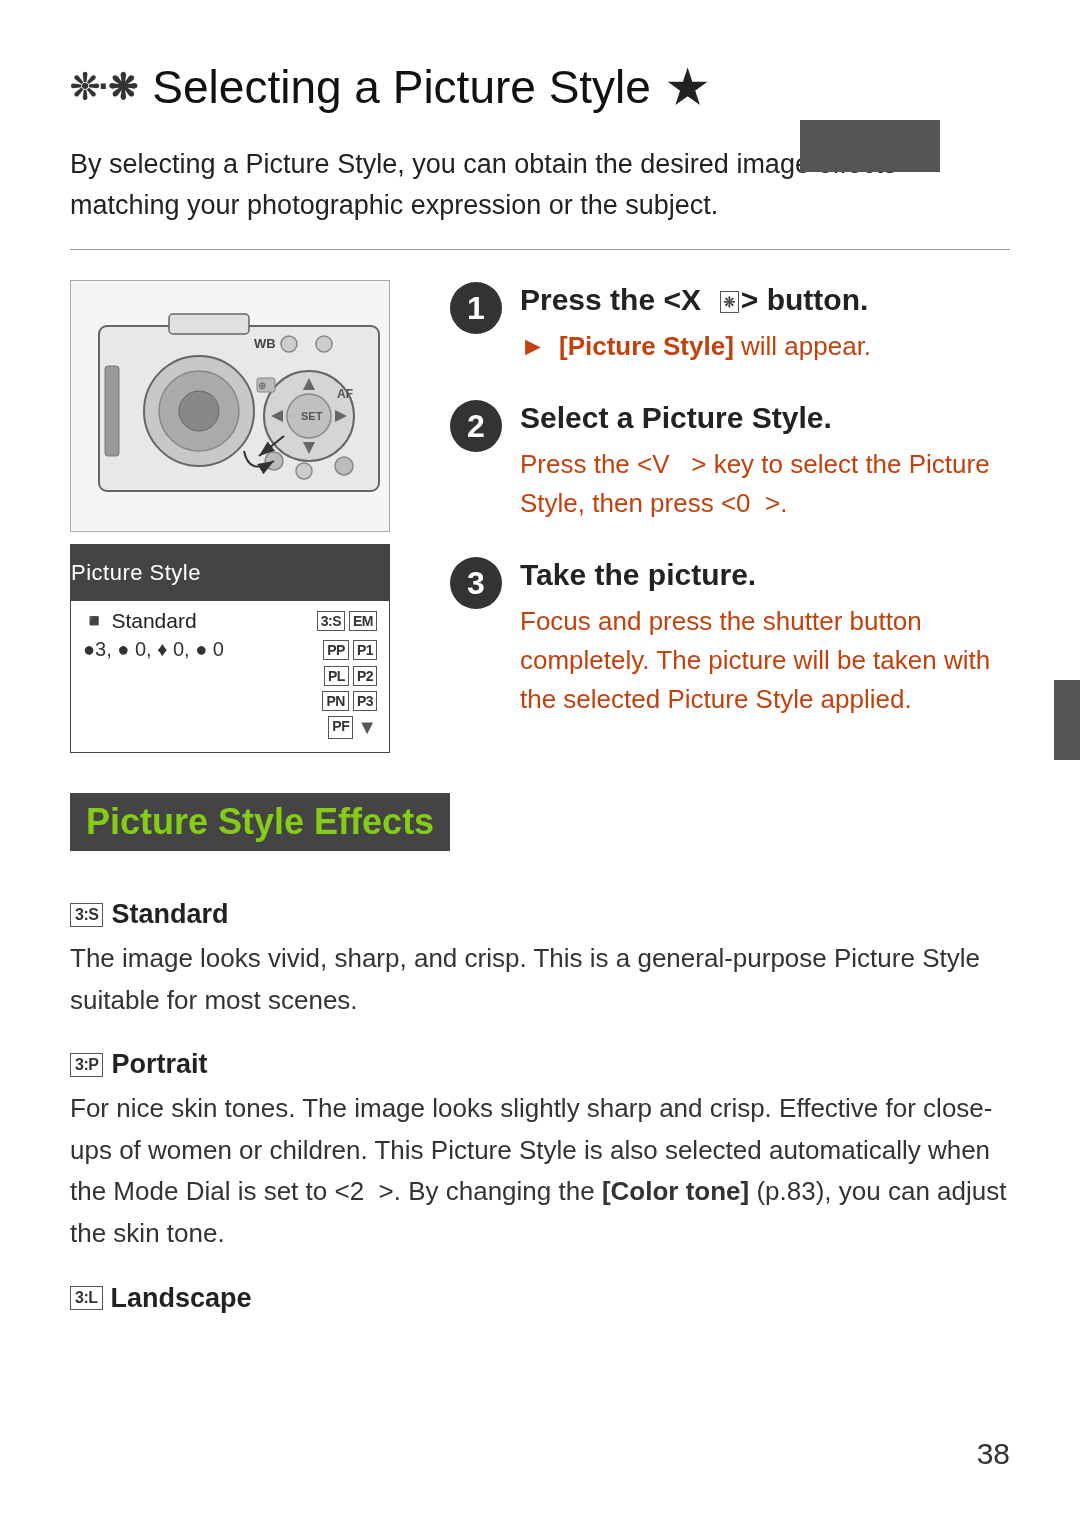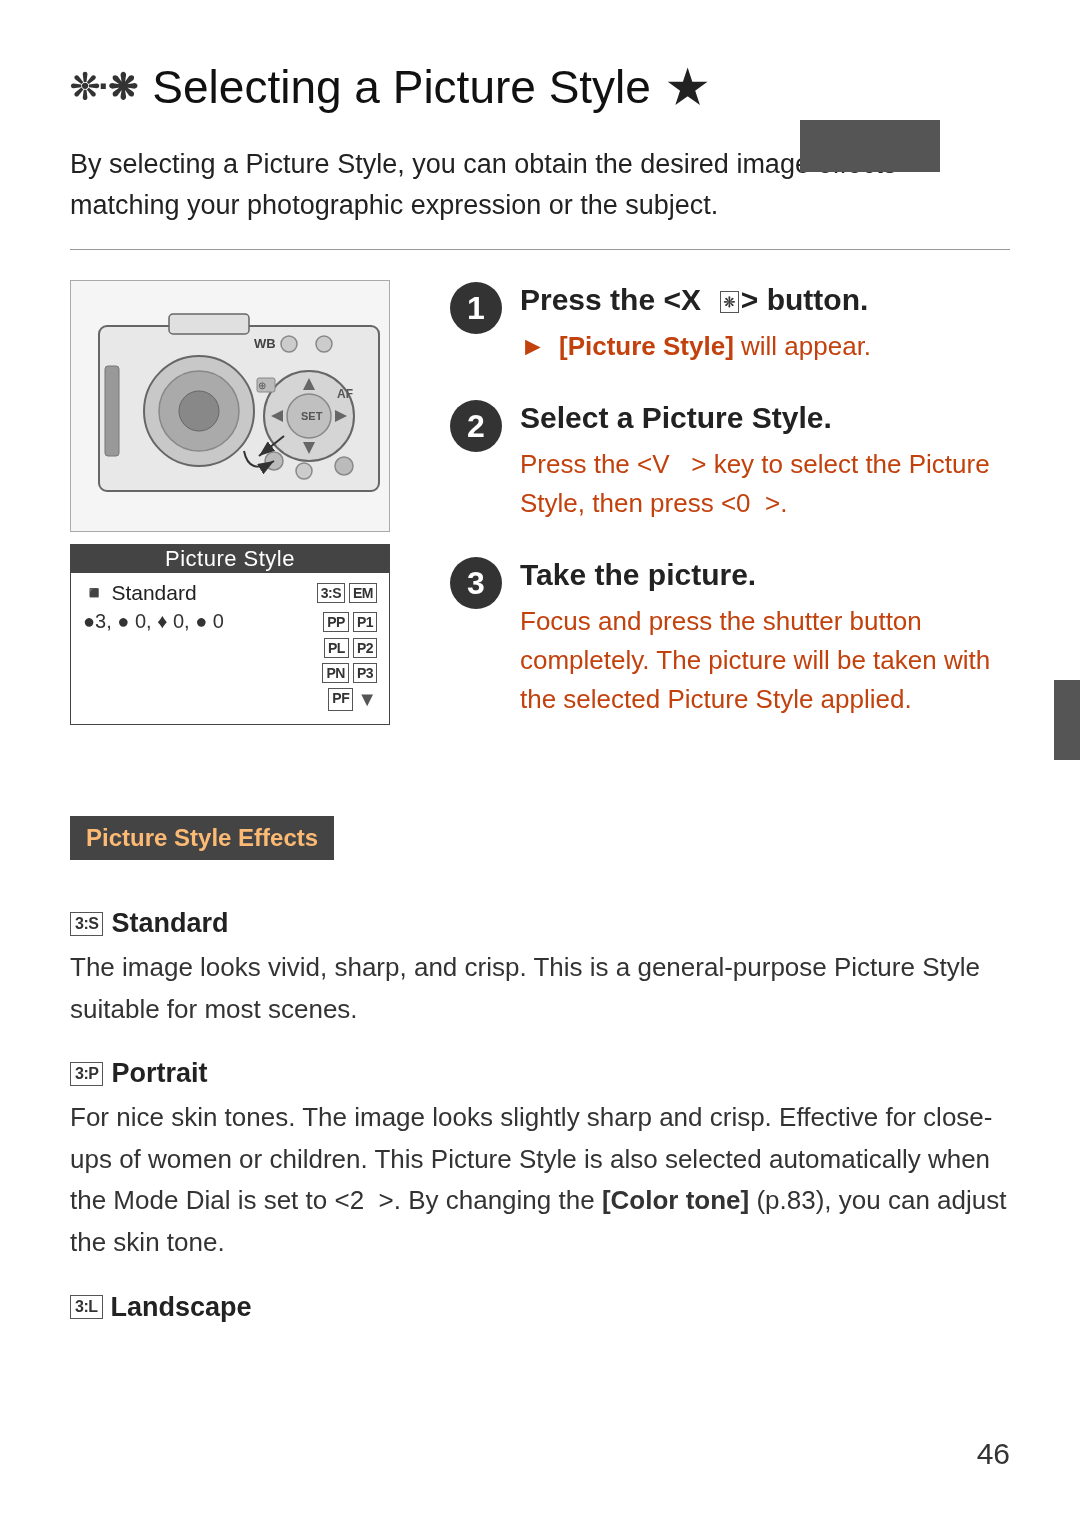--- a/index.html
+++ b/index.html
@@ -82,23 +82,23 @@
 
     .picture-style-box {
       width: 320px;
       border: 1.5px solid #444;
       background: #fff;
     }
 
     .ps-header {
       background: #444;
       color: #fff;
-      text-align: center;
+      text-align: left;
       font-size: 22px;
-      padding: 1px 0;
+      padding: 15px 0;
       letter-spacing: 0.5px;
     }
 
     .ps-body {
       padding: 8px 12px;
       font-size: 21px;
     }
 
     .ps-row {
       display: flex;
@@ -182,27 +182,26 @@
       font-size: 26px;
       margin-right: 6px;
     }
 
     .bold-bracket {
       font-weight: bold;
     }
 
     .section-header {
       background: #444;
-      color: #fdba74;
-      font-size: 24px;
+      color: #84cc16;
+      font-size: 36px;
       font-weight: bold;
       padding: 8px 16px;
       margin-bottom: 24px;
       display: inline-block;
-      margin-top: 25px;
     }
 
     .effect-section {
       margin-bottom: 28px;
     }
 
     .effect-title {
       font-size: 27px;
       font-weight: bold;
       display: flex;
@@ -452,13 +451,13 @@
 
   <div class="effect-section">
     <div class="effect-title">
       <span class="effect-icon">3:L</span>
       <span>Landscape</span>
     </div>
   </div>
 
 </div>
 
-<div class="page-number">46</div>
+<div class="page-number">38</div>
 
 </body></html>

